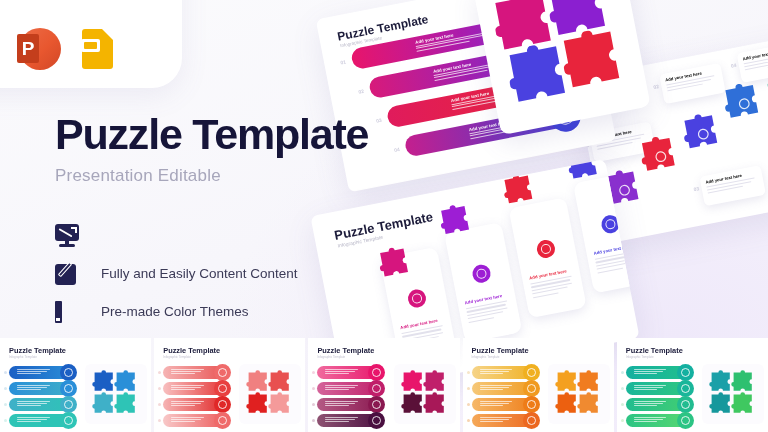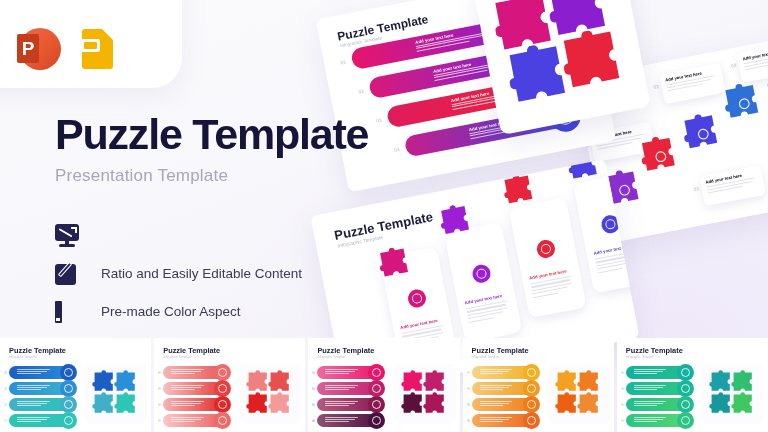--- a/index.html
+++ b/index.html
@@ -191,45 +191,45 @@
         <span class="gs-fold"></span>
       </span>
     <span class="gs-screen">
         <i></i>
       </span>
   </div>
 </div>
 
 <div class="hero">
   <div class="title">Puzzle Template</div>
-  <div class="subtitle">Presentation Template</div>
+  <div class="subtitle">Presentation Editable</div>
 </div>
 
 <div class="features">
   <div class="feat">
     <span class="feat-ic">
       <span class="mon-s"></span>
         <span class="mon-n"></span>
         <span class="mon-b"></span>
     </span>
   </div>
   <div class="feat">
     <span class="feat-ic">
       <span class="pen-sq"></span>
         <span class="pen-st"></span>
     </span>
-    <span class="feat-lb">Ratio and Easily Editable Content</span>
+    <span class="feat-lb">Fully and Easily Content Content</span>
   </div>
   <div class="feat">
     <span class="feat-ic">
       <span class="fan-bar"></span>
         <span class="fan-dot"></span>
         <span class="fan-1"></span>
     </span>
-    <span class="feat-lb">Pre-made Color Aspect</span>
+    <span class="feat-lb">Pre-made Color Themes</span>
   </div>
 </div>
 
 <div class="slide slideC">
   <div class="bubC" id="cb0" style="left:84px;top:12px;">
     <span class="bh">Add your text here</span>
     <span class="bl">
         <i style="width:94%"></i>
         <i style="width:86%"></i>
         <i style="width:70%"></i>

